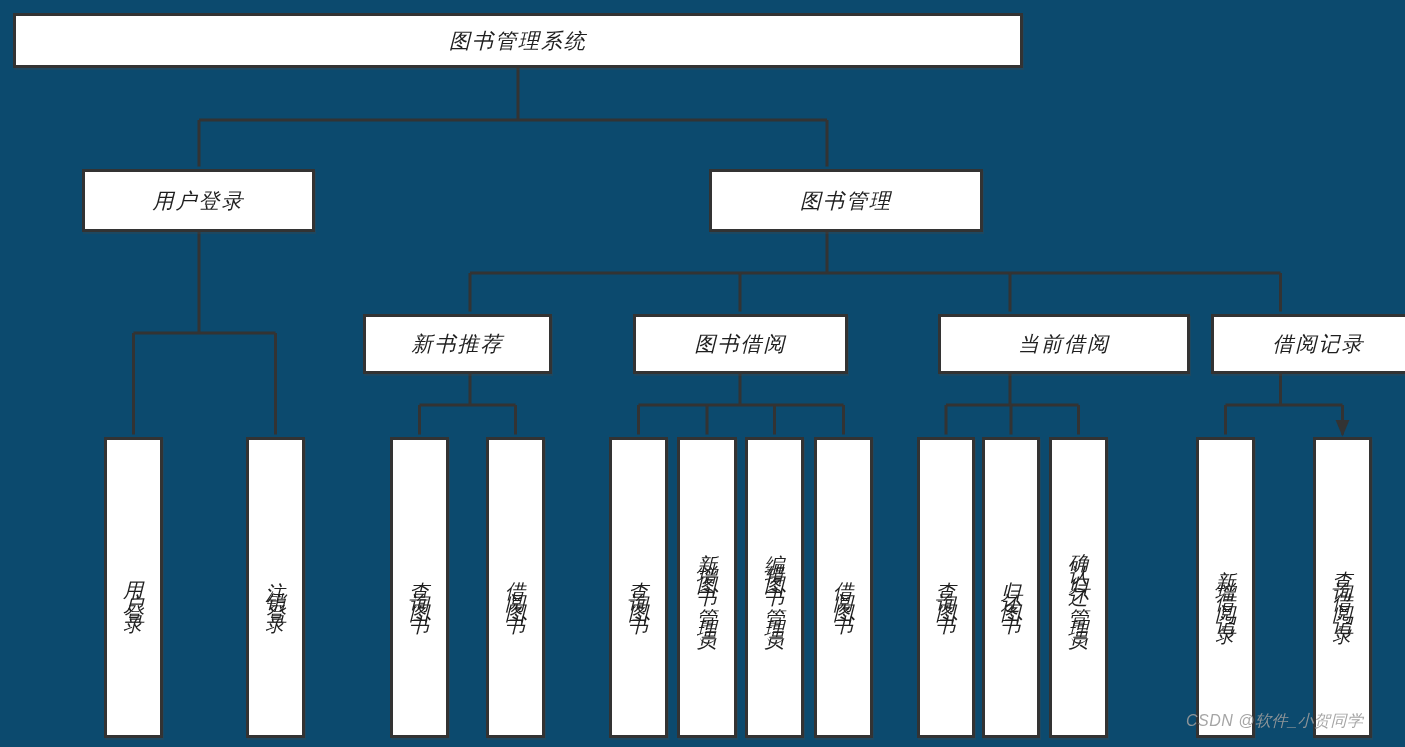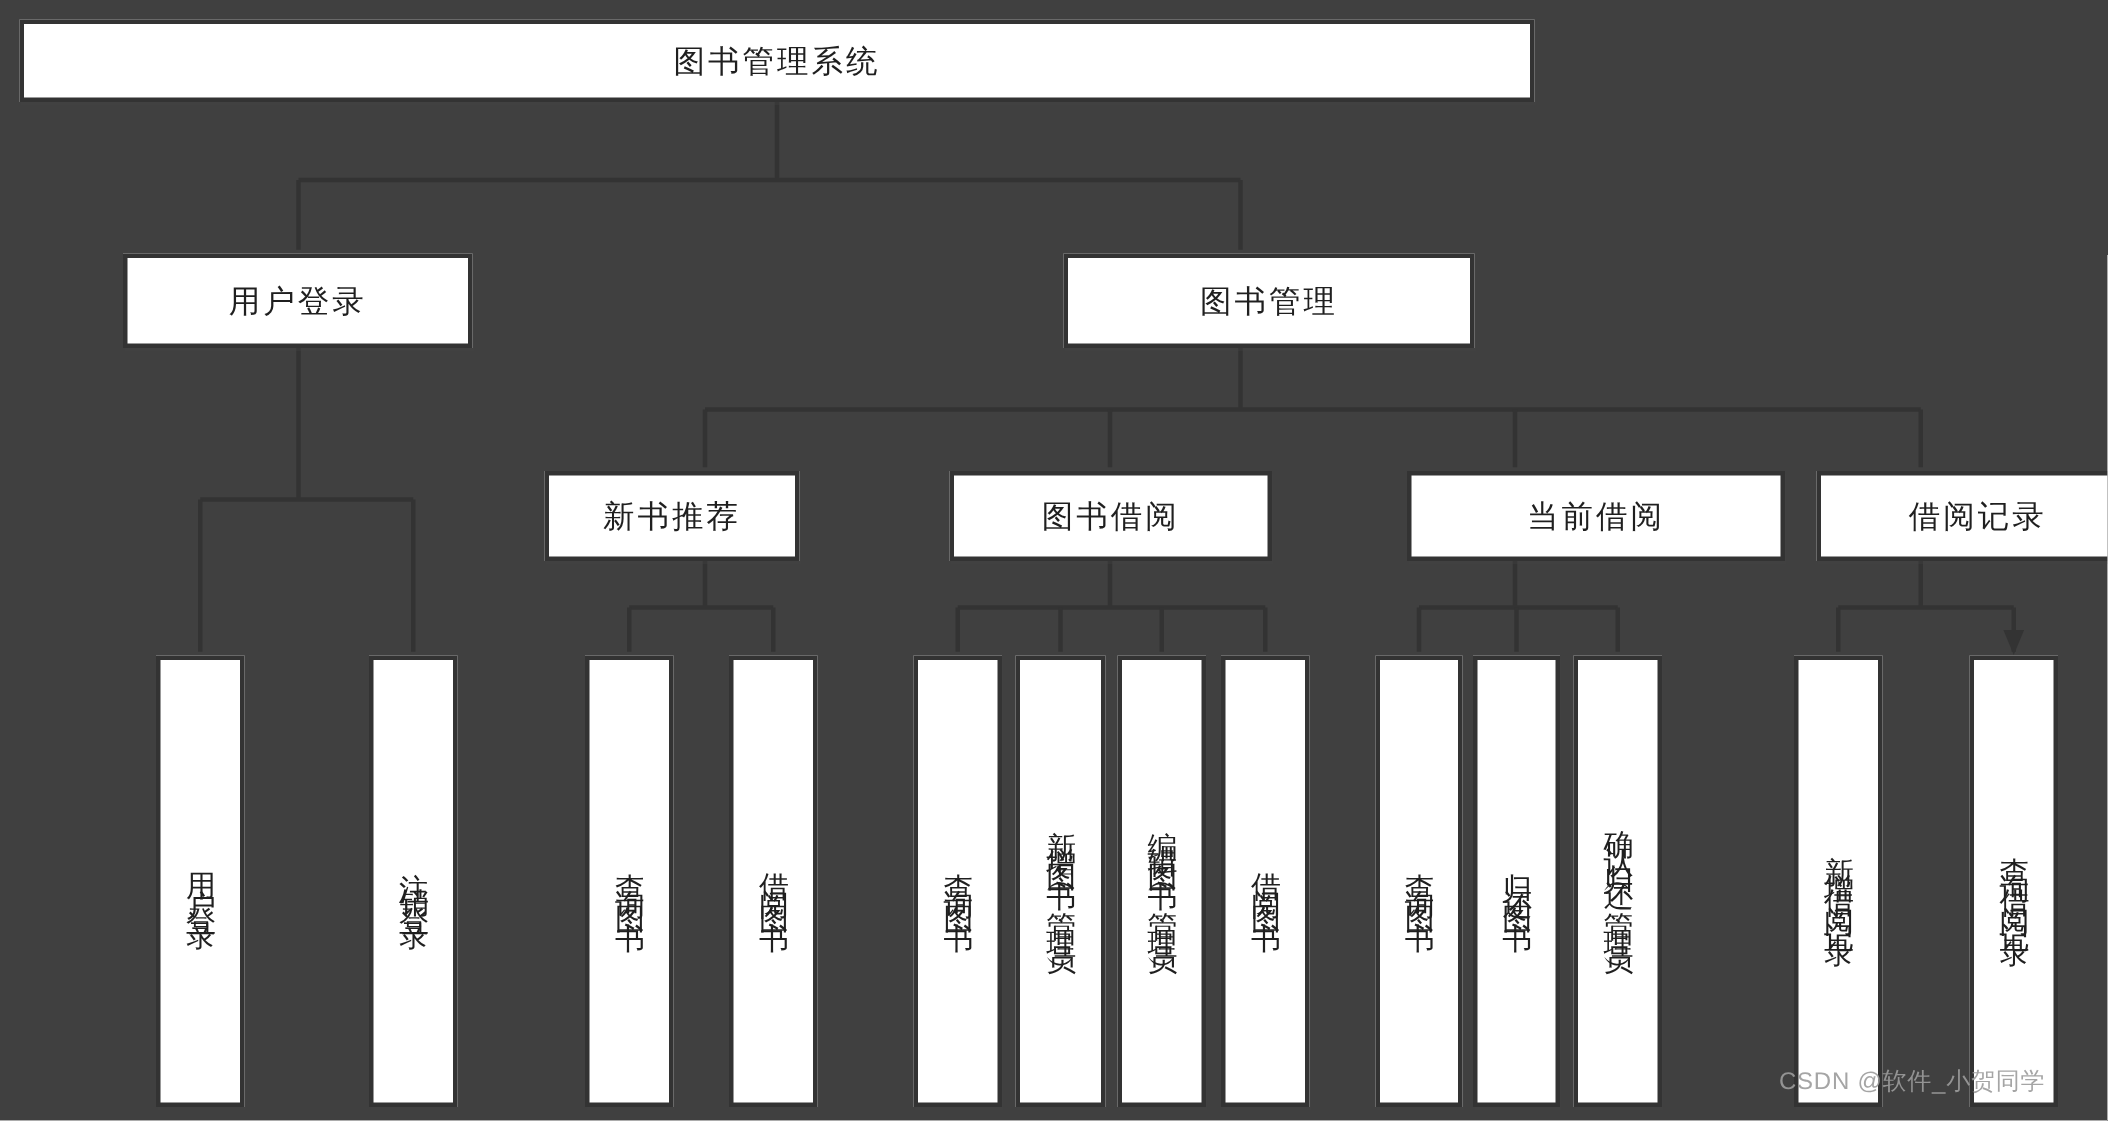--- a/index.html
+++ b/index.html
@@ -3,22 +3,23 @@
 <meta charset="utf-8">
 <style>
   * { margin: 0; padding: 0; box-sizing: border-box; }
   html, body { background: #ffffff; }
   body { font-family: "Liberation Sans", "DejaVu Sans", sans-serif; }
 
   .stage {
     position: relative;
     width: 1405px;
     height: 747px;
-    background: #404040;
+    background: #0c4a6e;
     overflow: hidden;
+    font-style: italic;
   }
 
   .wires {
     position: absolute;
     left: 0;
     top: 0;
     z-index: 1;
   }
 
   .box {
@@ -86,21 +87,21 @@
              M638.5,405 V434.5 M707,405 V434.5 M774.5,405 V434.5 M843.5,405 V434.5
              M946,405 V434.5 M1011,405 V434.5 M1078.5,405 V434.5
              M1225.5,405 V434.5 M1342.5,405 V434.5" stroke="#333333" stroke-width="3" fill="none" marker-end="url(#arw)"></path>
   </svg>
 
   <div class="box hbox" style="left:13px; top:13px; width:1010px; height:55px;">图书管理系统</div>
 
   <div class="box hbox" style="left:82px; top:169px; width:233px; height:63px;">用户登录</div>
   <div class="box hbox" style="left:709px; top:169px; width:274px; height:63px;">图书管理</div>
 
-  <div class="box hbox" style="left:363px; top:314px; width:170px; height:60px;">新书推荐</div>
+  <div class="box hbox" style="left:363px; top:314px; width:189px; height:60px;">新书推荐</div>
   <div class="box hbox" style="left:633px; top:314px; width:215px; height:60px;text-align:right;">图书借阅</div>
   <div class="box hbox" style="left:938px; top:314px; width:252px; height:60px;">当前借阅</div>
   <div class="box hbox" style="left:1173px; top:314px; width:215px; height:60px;margin-left:38px;">借阅记录</div>
 
   <div class="box vbox" style="left:104px; top:437px; width:59px; height:301px;">用户登录</div>
   <div class="box vbox" style="left:246px; top:437px; width:59px; height:301px;">注销登录</div>
 
   <div class="box vbox" style="left:390px; top:437px; width:59px; height:301px;">查询图书</div>
   <div class="box vbox" style="left:486px; top:437px; width:59px; height:301px;">借阅图书</div>
 

